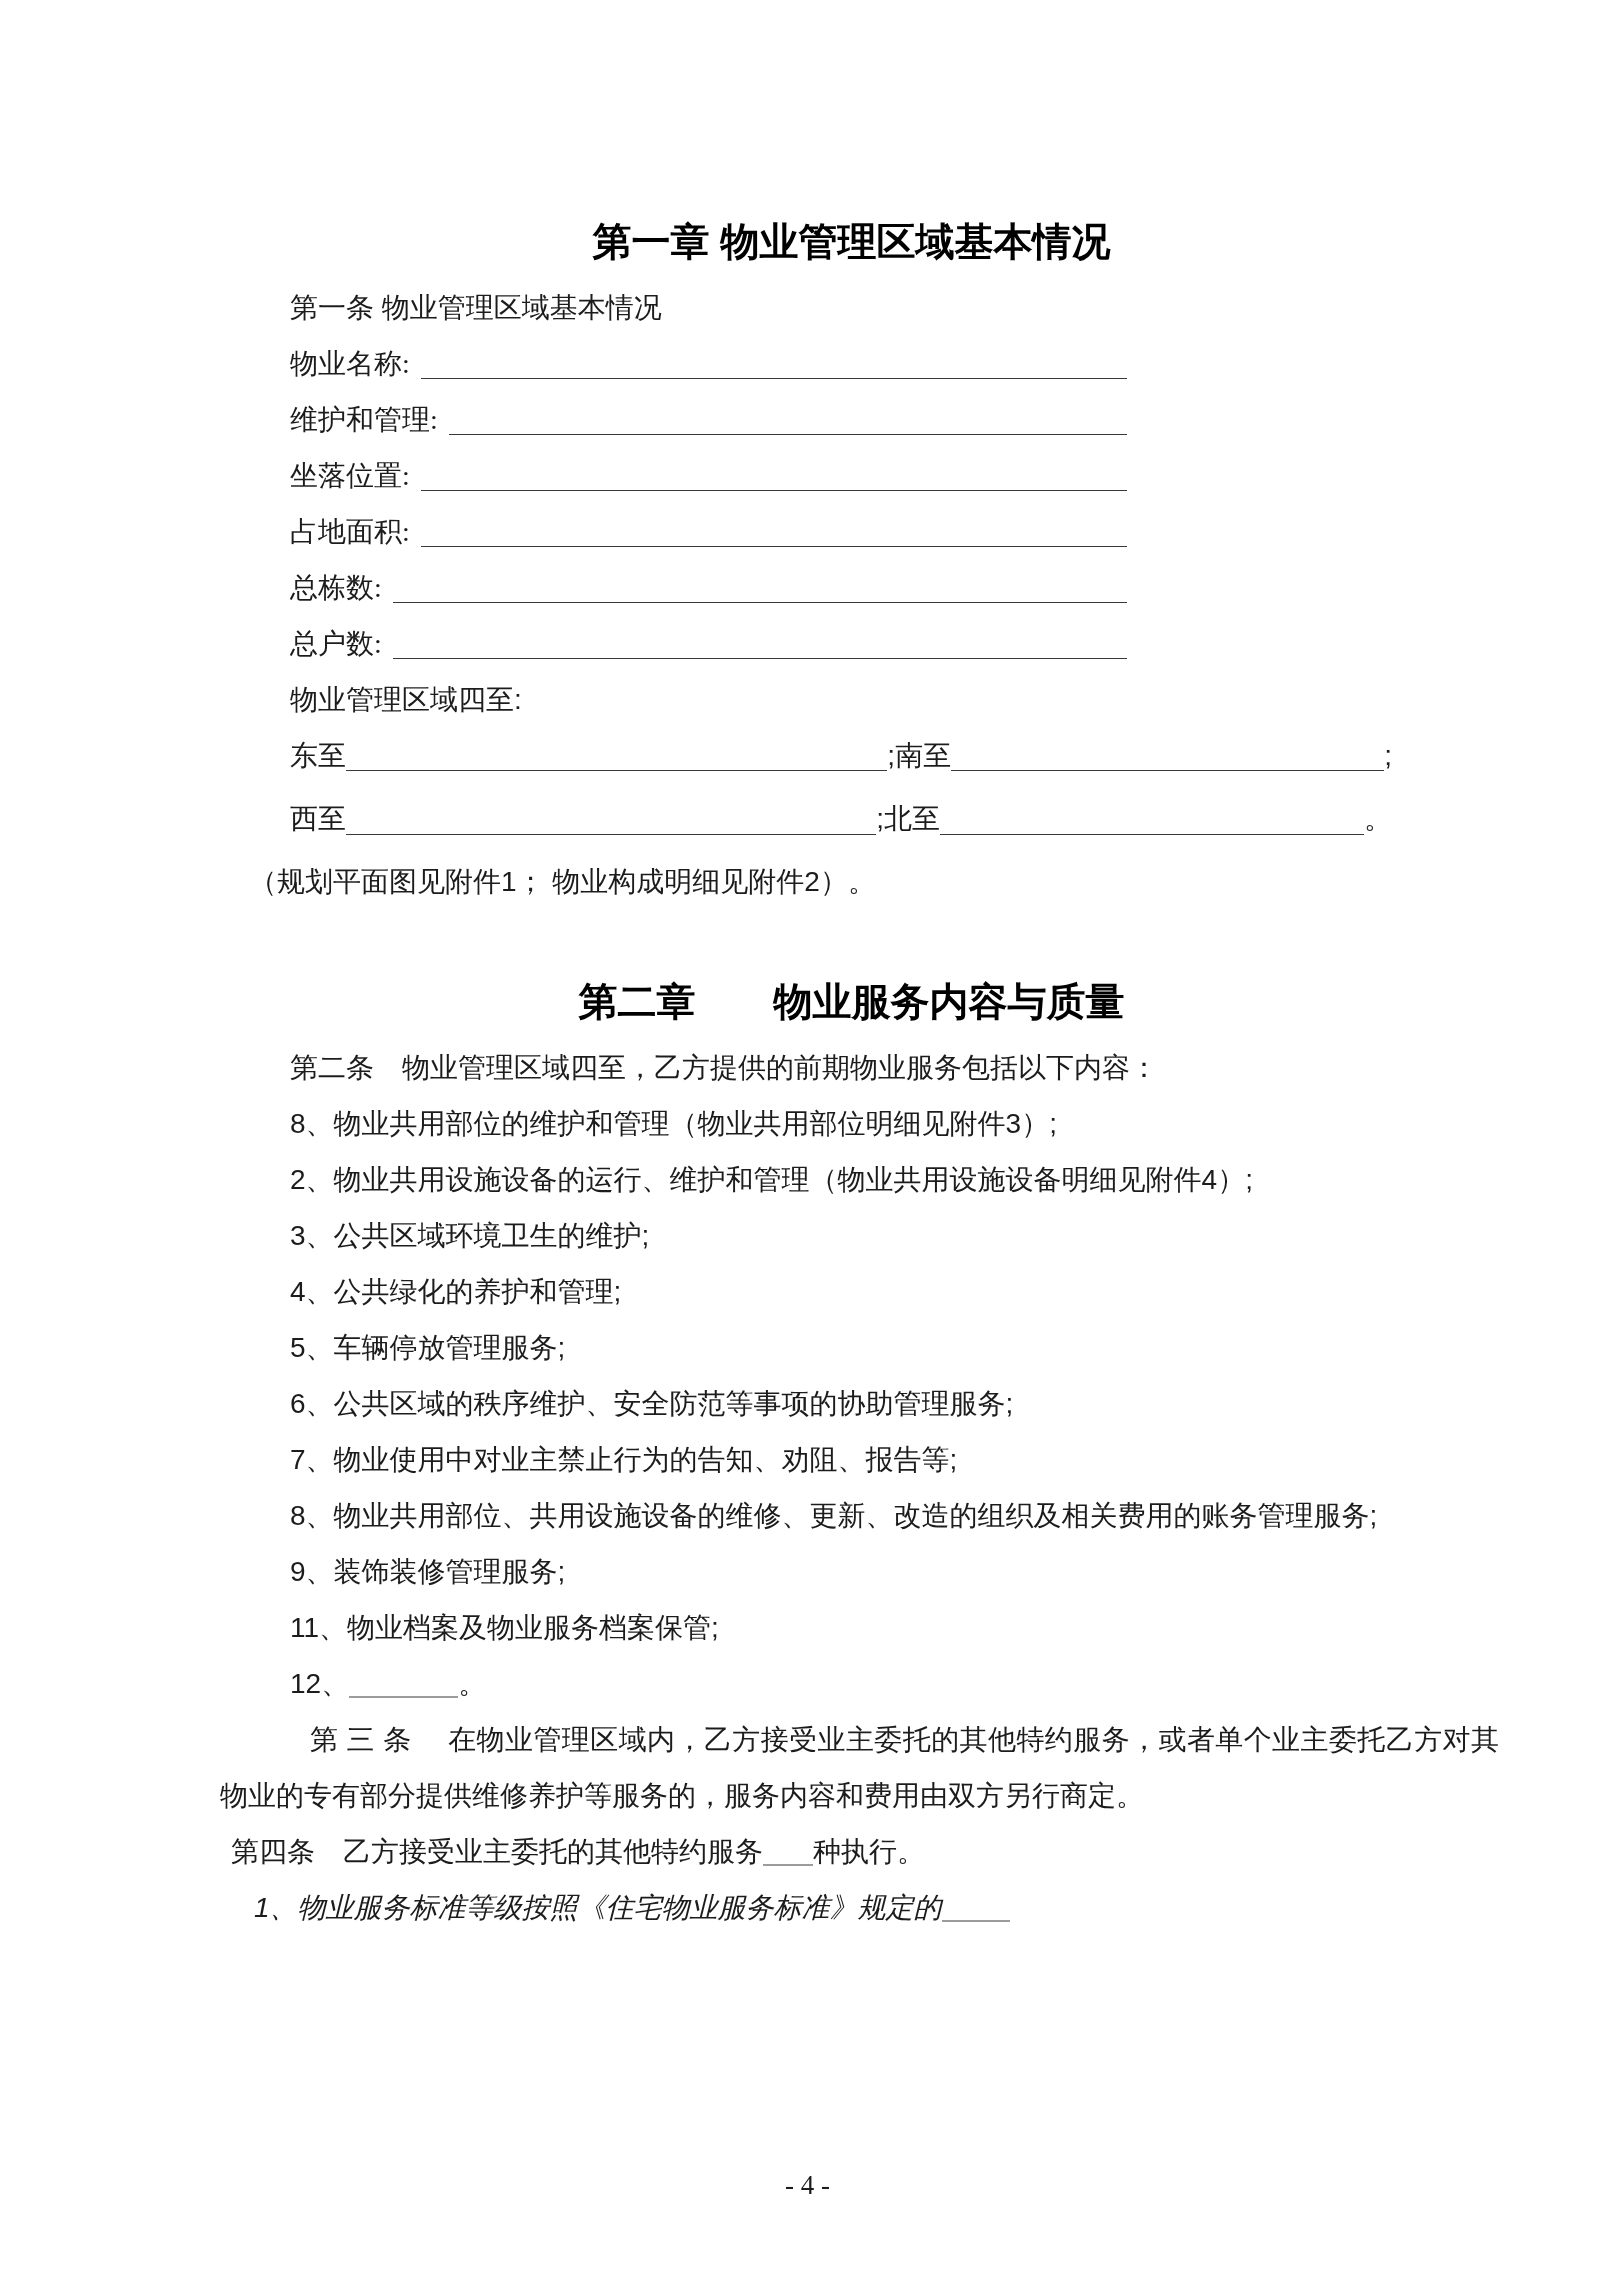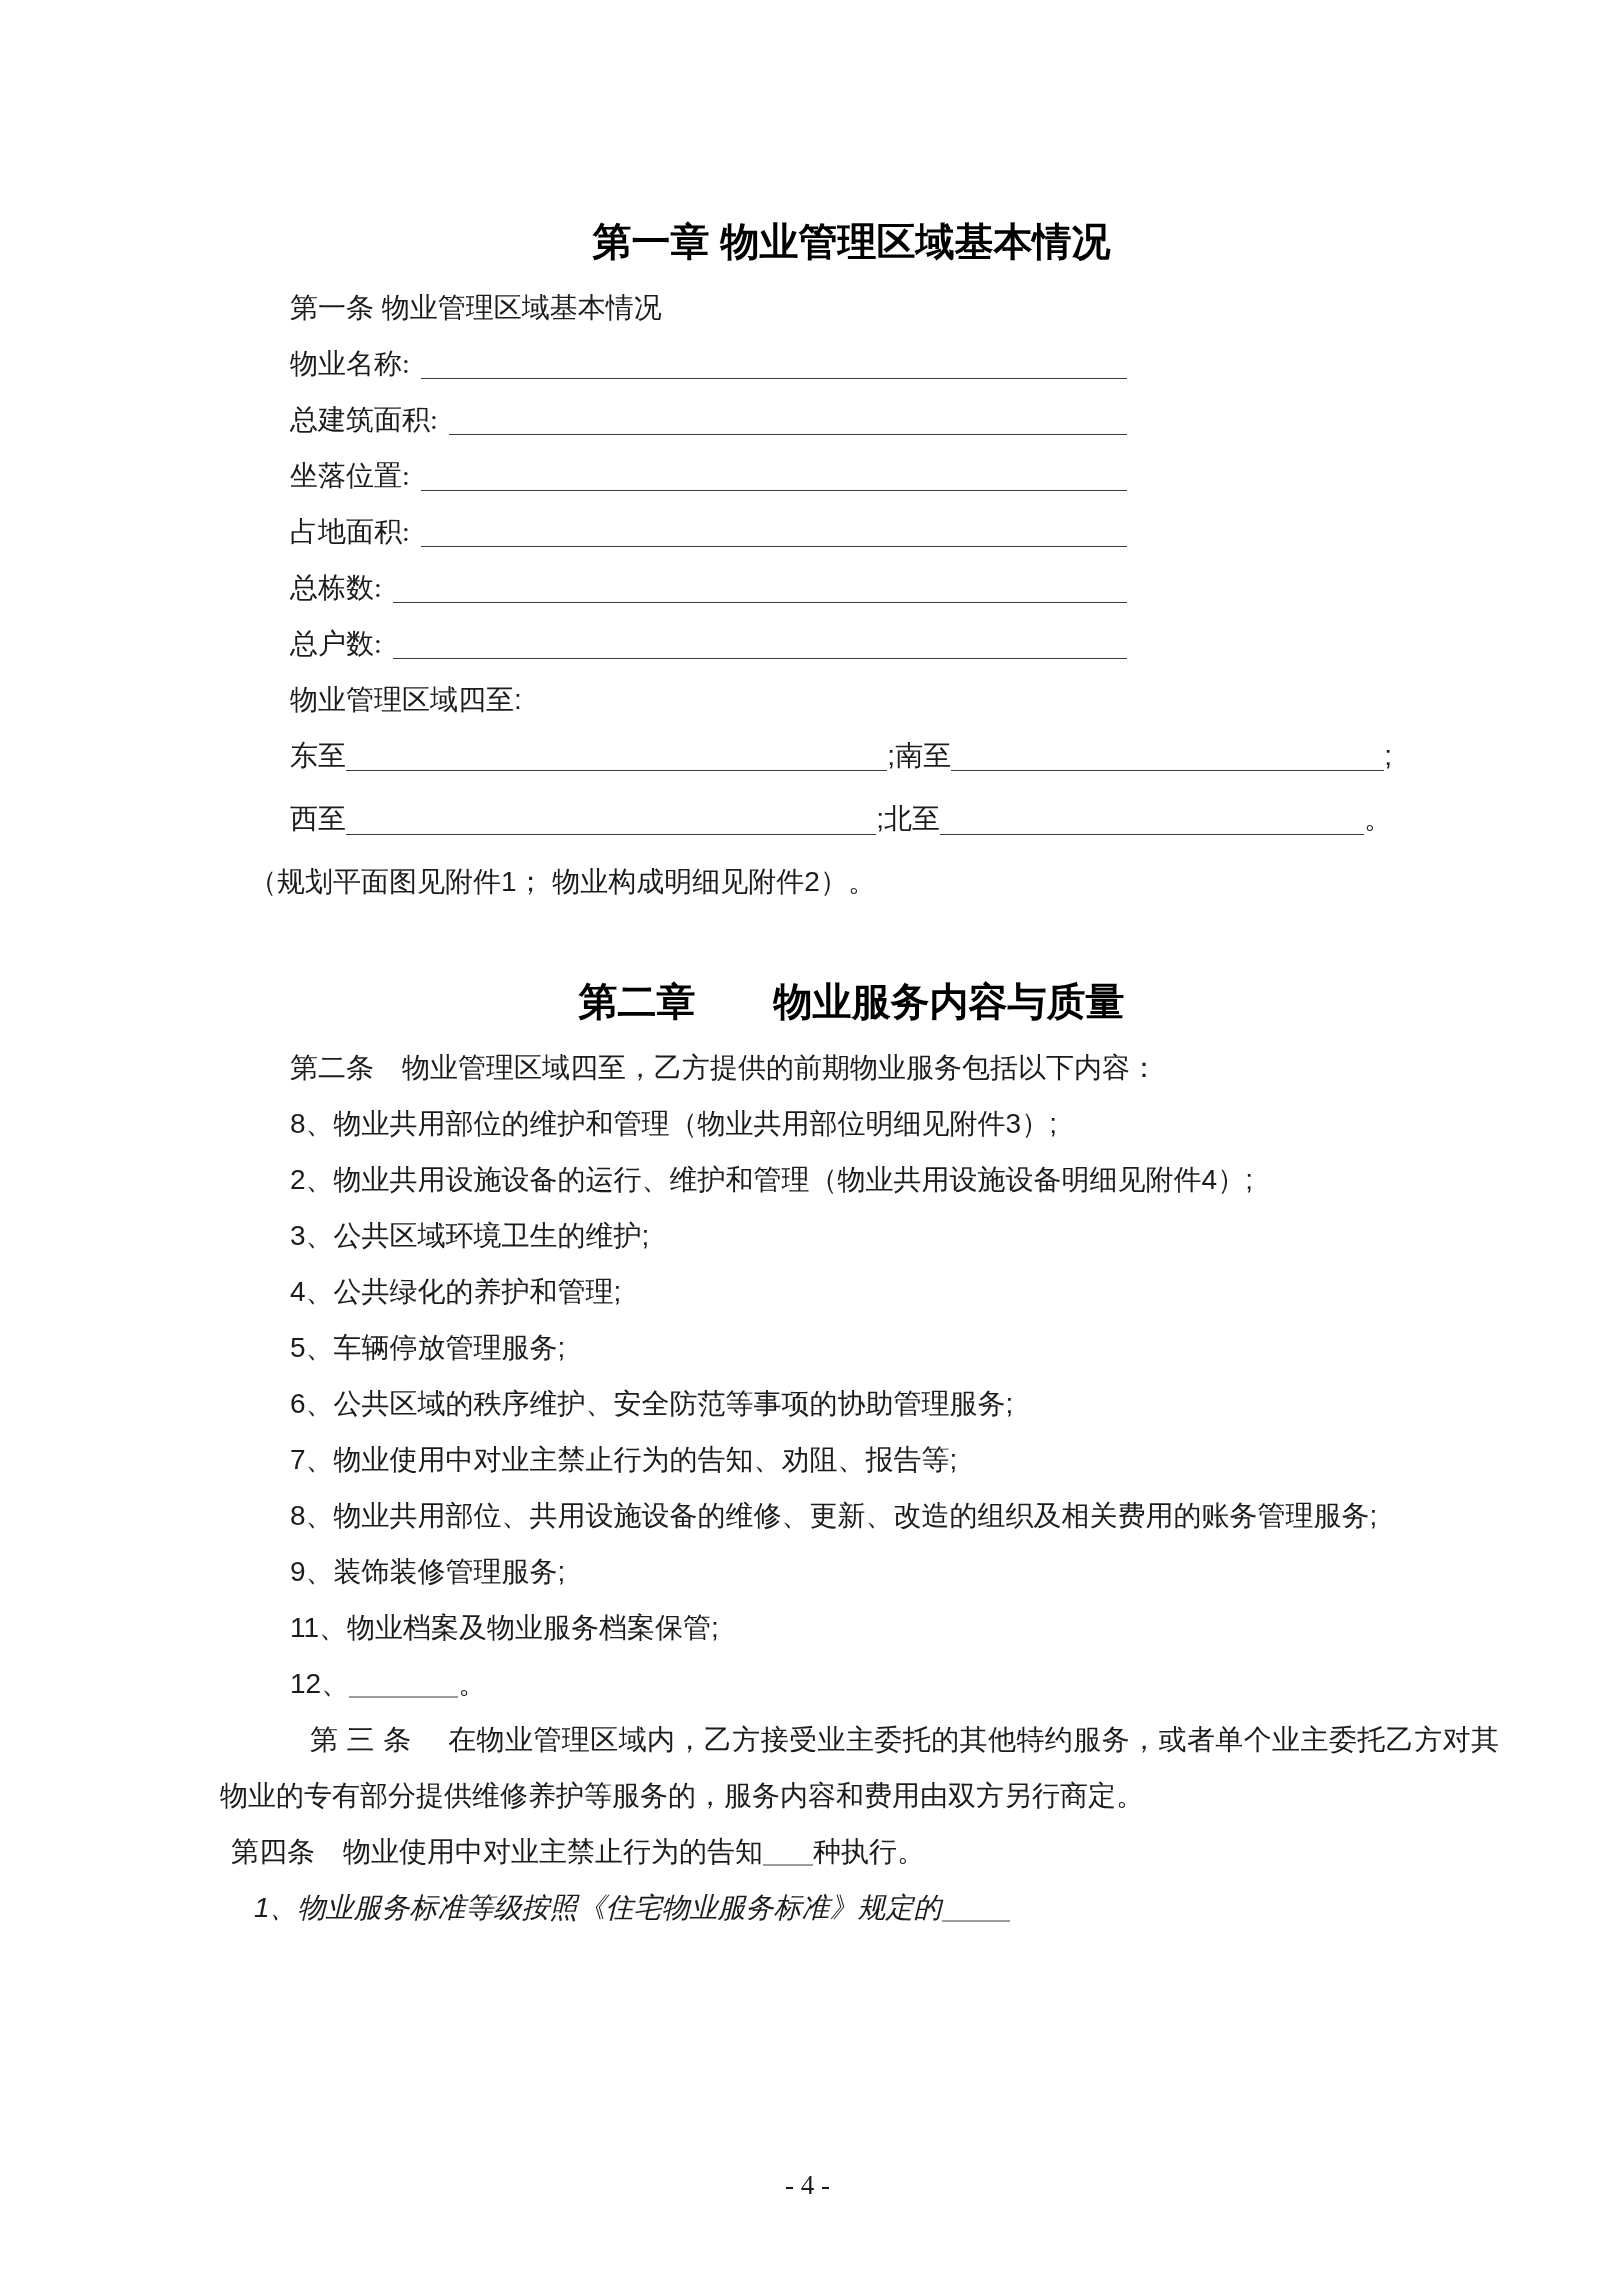--- a/index.html
+++ b/index.html
@@ -66,21 +66,21 @@
 
   <h1 class="chapter-title first">第一章 物业管理区域基本情况</h1>
 
   <p class="indent-text">第一条 物业管理区域基本情况</p>
 
   <div class="field-row">
     <span class="field-label">物业名称:</span>
     <span class="field-blank"></span>
   </div>
   <div class="field-row">
-    <span class="field-label">总建筑面积:</span>
+    <span class="field-label">维护和管理:</span>
     <span class="field-blank"></span>
   </div>
   <div class="field-row">
     <span class="field-label">坐落位置:</span>
     <span class="field-blank"></span>
   </div>
   <div class="field-row">
     <span class="field-label">占地面积:</span>
     <span class="field-blank"></span>
   </div>
@@ -124,20 +124,20 @@
   <p class="indent-text">6、公共区域的秩序维护、安全防范等事项的协助管理服务;</p>
   <p class="indent-text">7、物业使用中对业主禁止行为的告知、劝阻、报告等;</p>
   <p class="indent-text">8、物业共用部位、共用设施设备的维修、更新、改造的组织及相关费用的账务管理服务;</p>
   <p class="indent-text">9、装饰装修管理服务;</p>
   <p class="indent-text">11、物业档案及物业服务档案保管;</p>
 
   <p class="indent-text"><span>12、</span><span class="inline-blank w120"></span><span>。</span></p>
 
   <p class="article3-text">第 三 条　 在物业管理区域内，乙方接受业主委托的其他特约服务，或者单个业主委托乙方对其物业的专有部分提供维修养护等服务的，服务内容和费用由双方另行商定。</p>
 
-  <p class="article4-text"><span>第四条　物业使用中对业主禁止行为的告知</span><span class="inline-blank w55"></span><span>种执行。</span></p>
+  <p class="article4-text"><span>第四条　乙方接受业主委托的其他特约服务</span><span class="inline-blank w55"></span><span>种执行。</span></p>
 
   <p class="standard-text"><span>1、物业服务标准等级按照《住宅物业服务标准》规定的</span><span class="inline-blank w75"></span></p>
 
 </div>
 
 <div class="page-number">- 4 -</div>
 
 
 </body></html>

